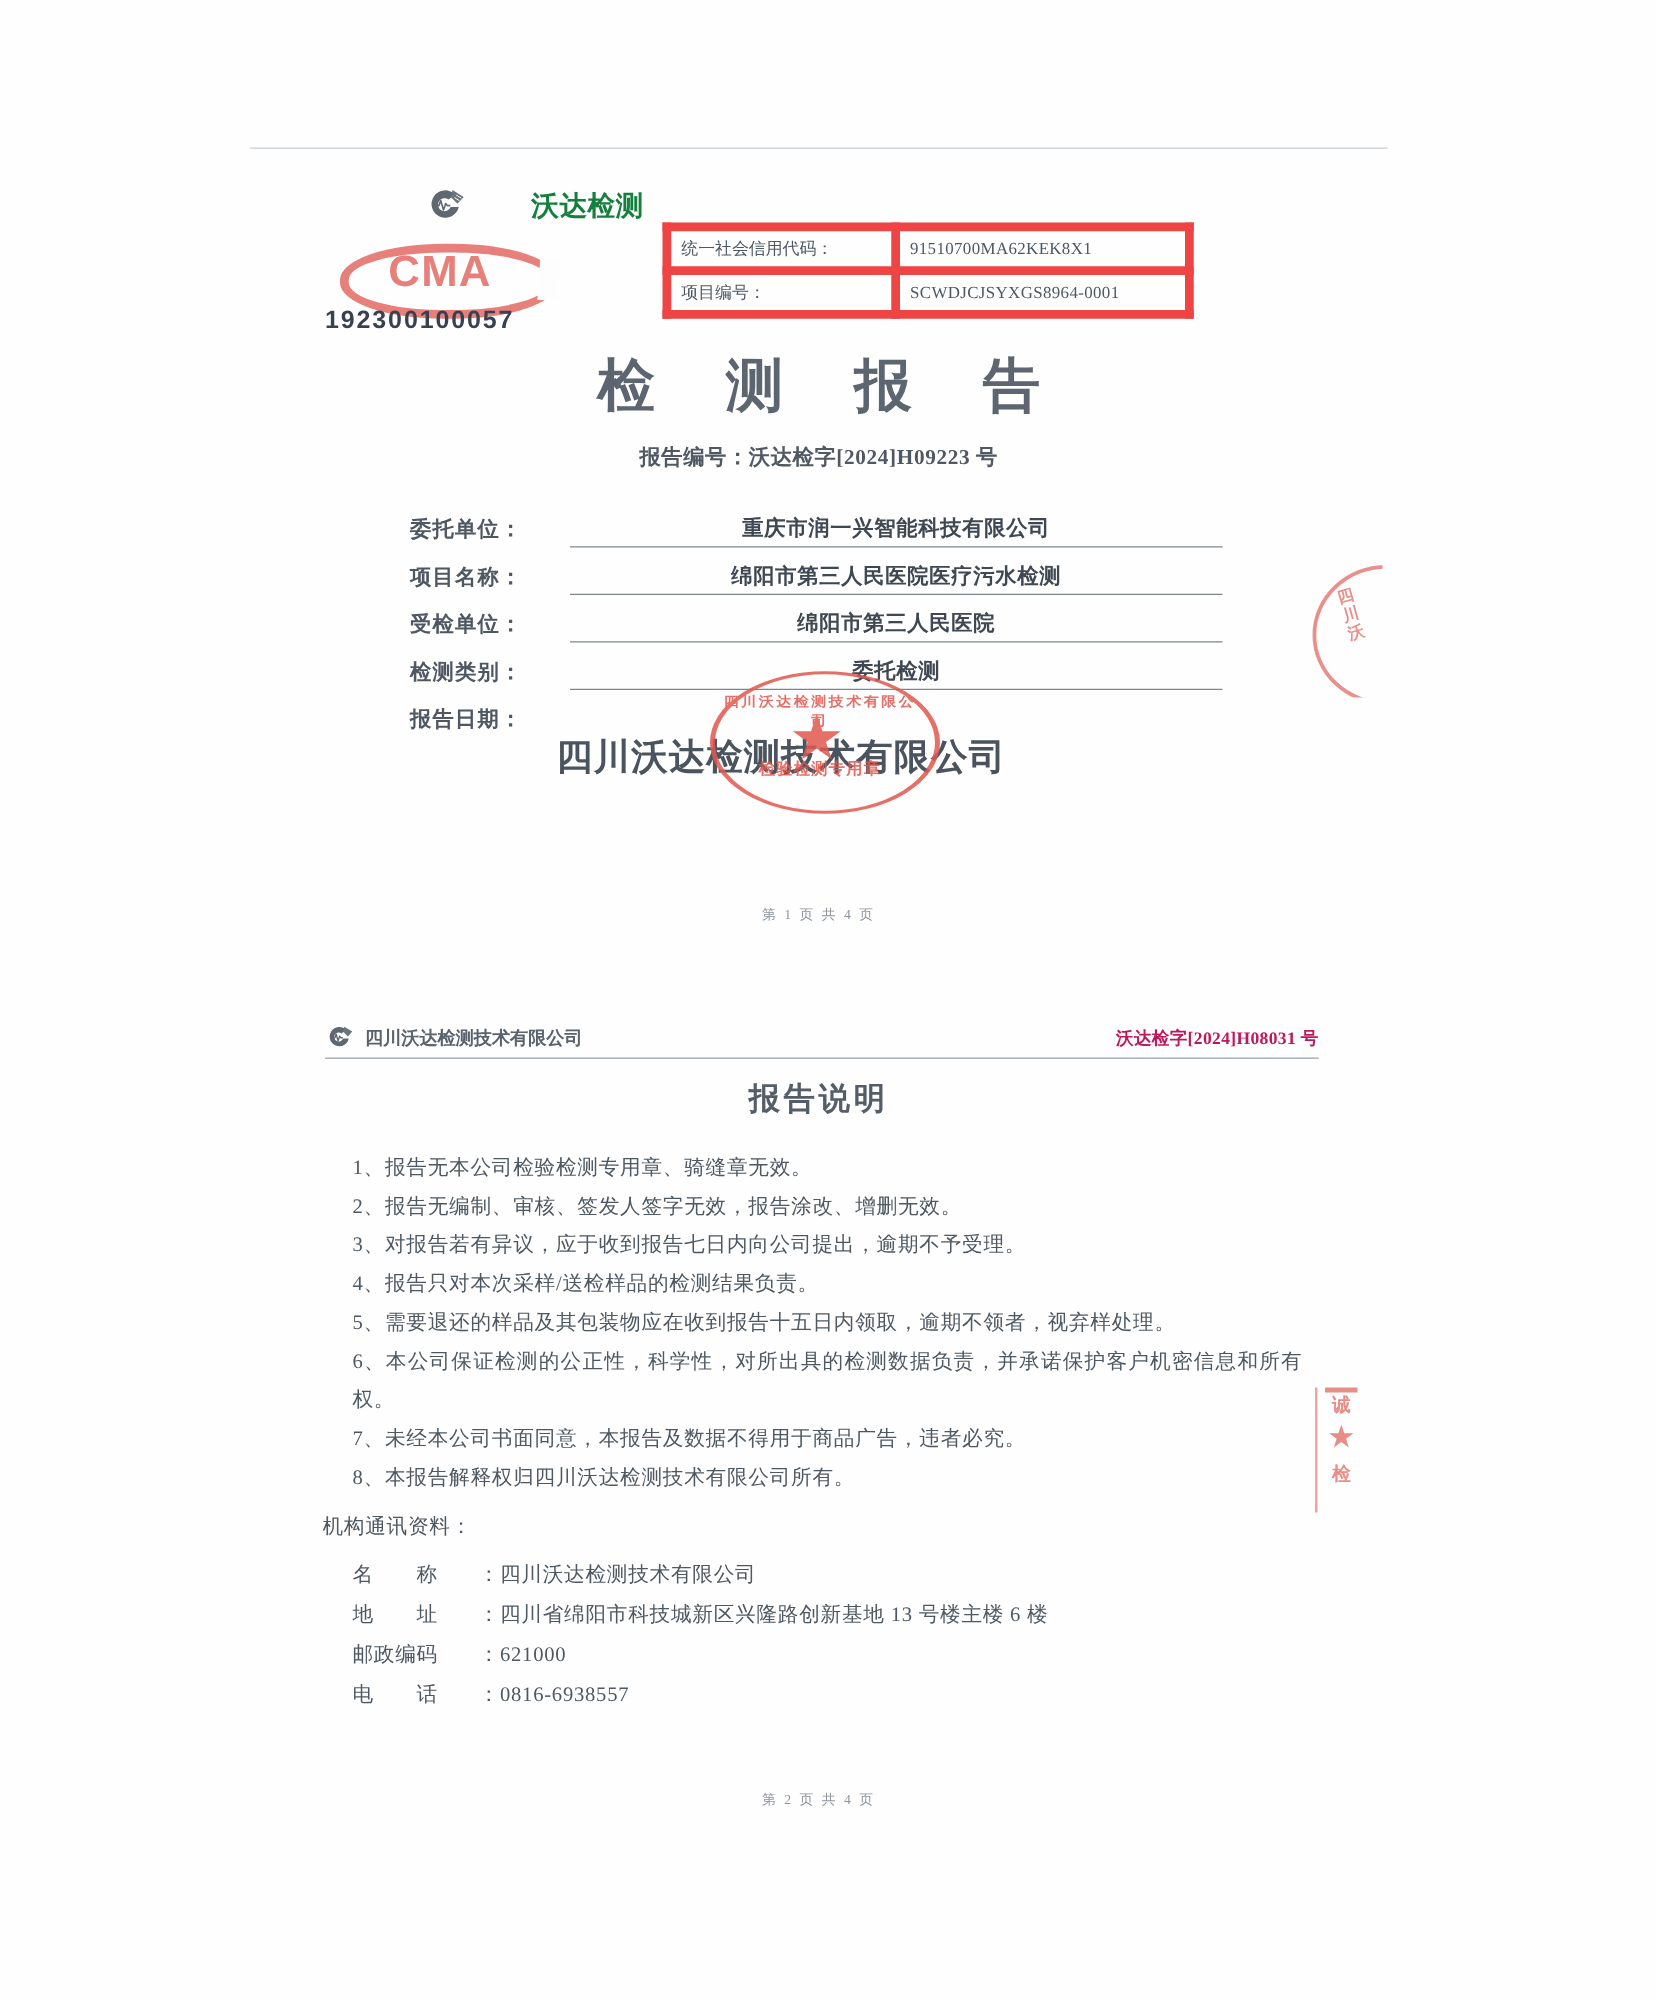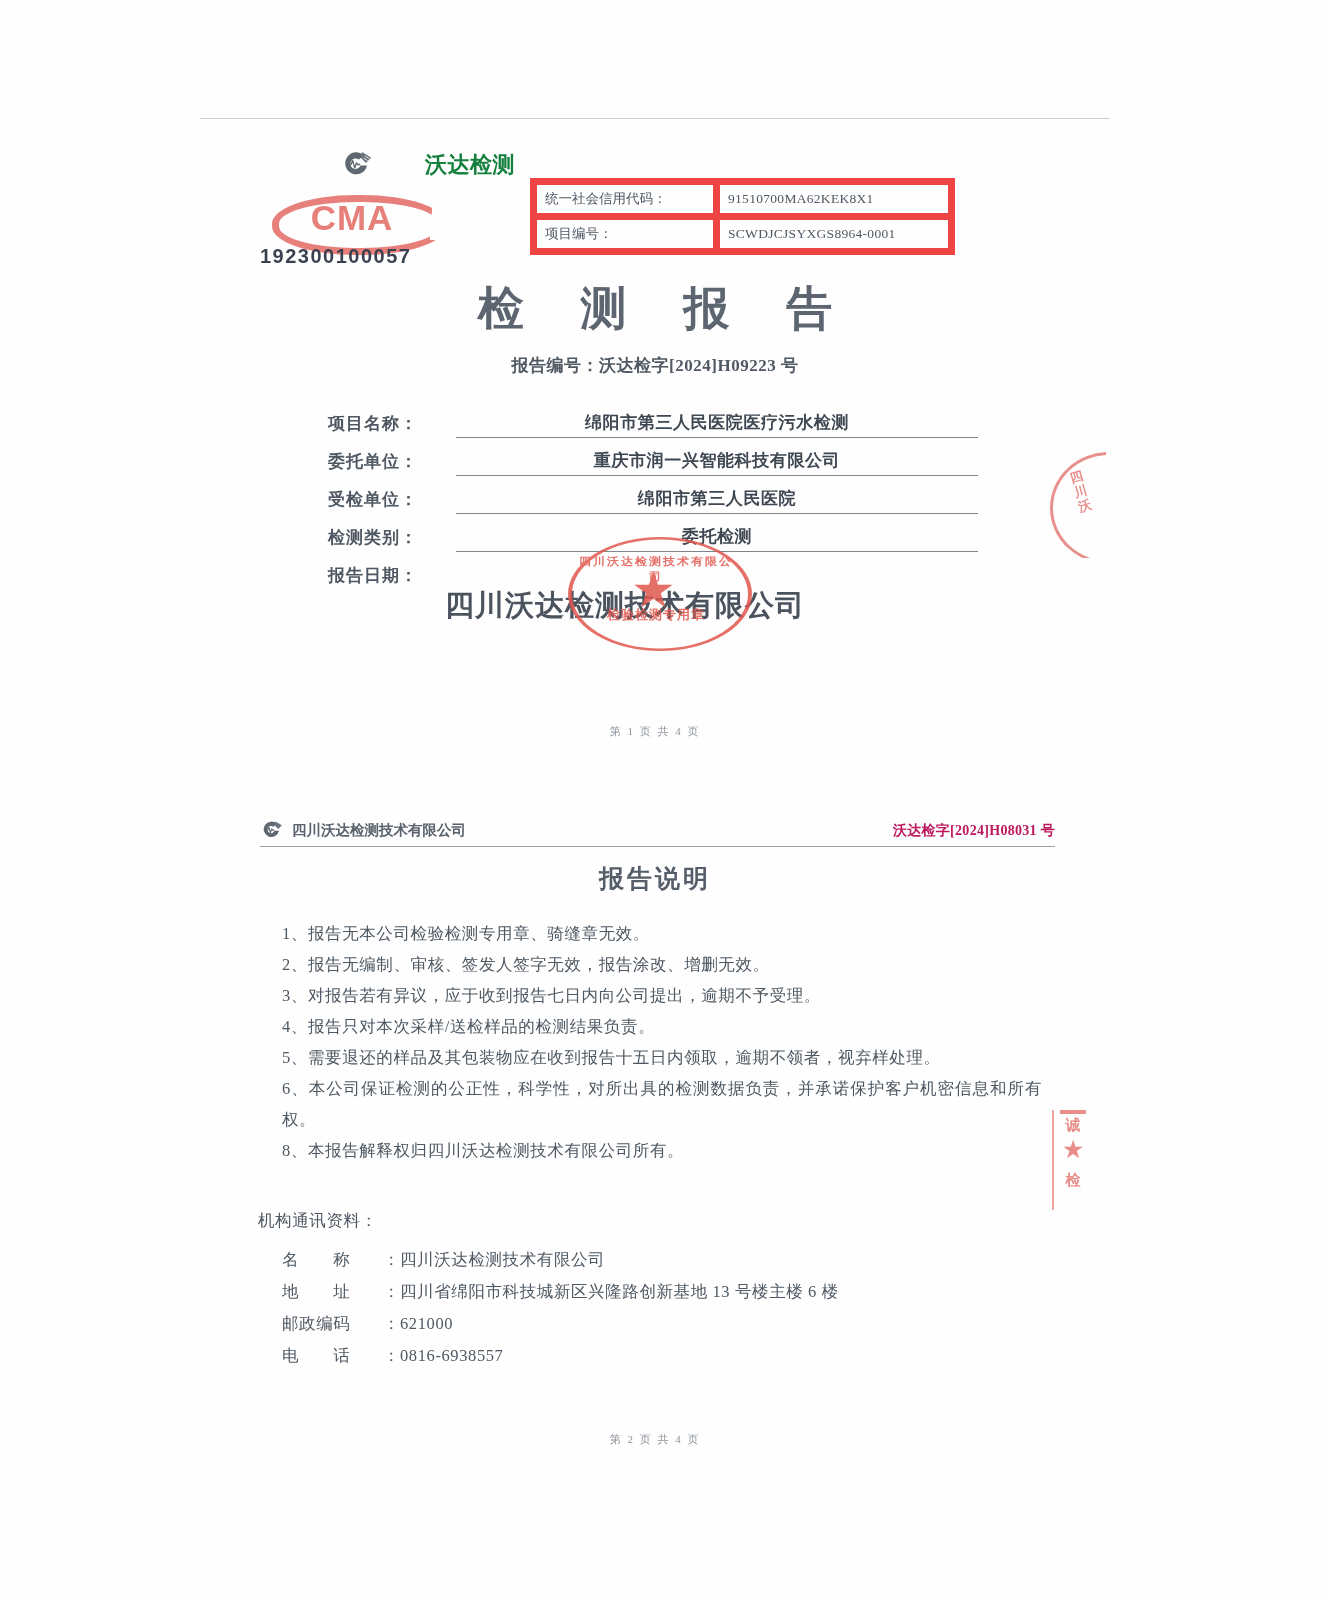--- a/index.html
+++ b/index.html
@@ -463,26 +463,26 @@
           <td class="val">SCWDJCJSYXGS8964-0001</td>
         </tr>
       </tbody>
     </table>
 
     <div class="doc-title">检 测 报 告</div>
     <div class="doc-number">报告编号：沃达检字[2024]H09223 号</div>
 
     <div class="fields">
       <div class="field-row">
+        <span class="field-label">委托单位：</span>
+        <span class="field-line">重庆市润一兴智能科技有限公司</span>
+      </div>
+      <div class="field-row">
         <span class="field-label">项目名称：</span>
         <span class="field-line">绵阳市第三人民医院医疗污水检测</span>
-      </div>
-      <div class="field-row">
-        <span class="field-label">委托单位：</span>
-        <span class="field-line">重庆市润一兴智能科技有限公司</span>
       </div>
       <div class="field-row">
         <span class="field-label">受检单位：</span>
         <span class="field-line">绵阳市第三人民医院</span>
       </div>
       <div class="field-row">
         <span class="field-label">检测类别：</span>
         <span class="field-line">委托检测</span>
       </div>
       <div class="field-row">
@@ -525,20 +525,21 @@
 
     <div class="p2-title">报告说明</div>
 
     <div class="notes">
       <div class="note-item">1、报告无本公司检验检测专用章、骑缝章无效。</div>
       <div class="note-item">2、报告无编制、审核、签发人签字无效，报告涂改、增删无效。</div>
       <div class="note-item">3、对报告若有异议，应于收到报告七日内向公司提出，逾期不予受理。</div>
       <div class="note-item">4、报告只对本次采样/送检样品的检测结果负责。</div>
       <div class="note-item">5、需要退还的样品及其包装物应在收到报告十五日内领取，逾期不领者，视弃样处理。</div>
       <div class="note-item">6、本公司保证检测的公正性，科学性，对所出具的检测数据负责，并承诺保护客户机密信息和所有权。</div>
+      <div class="note-item">7、未经本公司书面同意，本报告及数据不得用于商品广告，违者必究。</div>
       <div class="note-item">8、本报告解释权归四川沃达检测技术有限公司所有。</div>
     </div>
 
     <div class="contact-block">
       <div class="contact-head">机构通讯资料：</div>
 
       <div class="contact-row">
         <span class="contact-key">
           <span>名　　称</span>
             <span class="colon">：</span>

